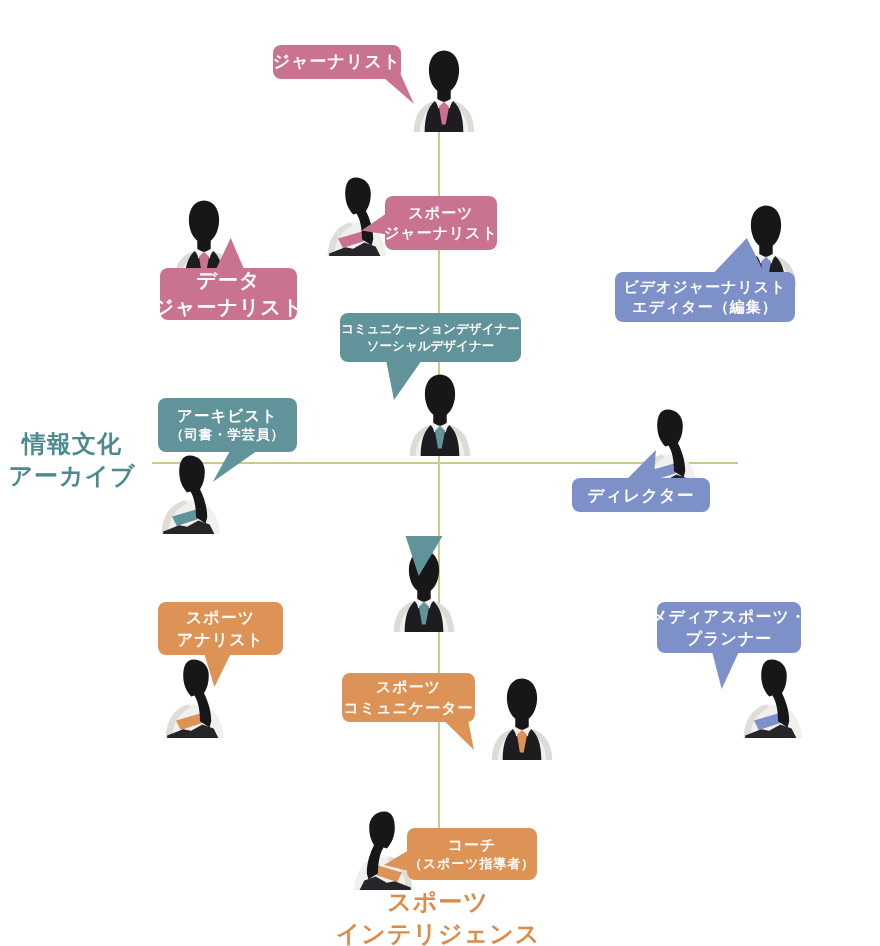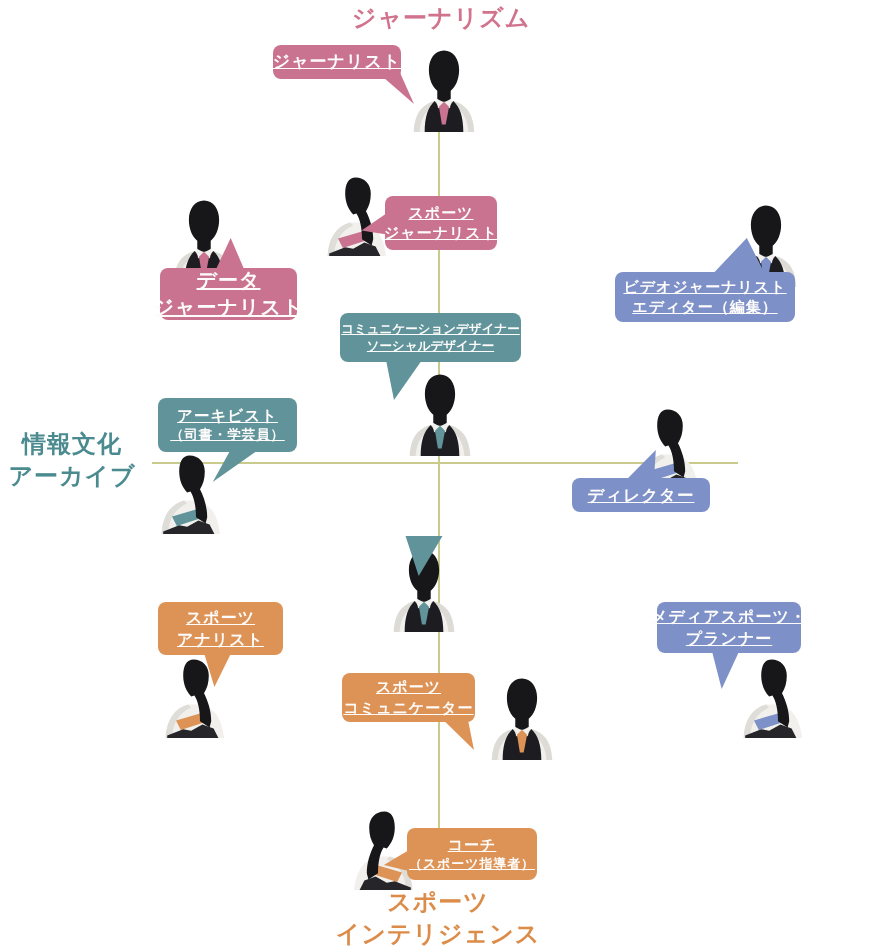--- a/index.html
+++ b/index.html
@@ -15,21 +15,21 @@
   .tail{position:absolute;z-index:3;}
   .tail.pink{background:var(--pink);} .tail.teal{background:var(--teal);}
   .tail.blue{background:var(--blue);} .tail.orange{background:var(--orange);}
   .bubble{
     position:absolute;z-index:4;border-radius:8px;color:#fdfcfb;
     display:flex;flex-direction:column;justify-content:center;align-items:center;
     text-align:center;font-weight:600;letter-spacing:1px;line-height:1.35;
   }
   .bubble.pink{background:var(--pink);} .bubble.teal{background:var(--teal);}
   .bubble.blue{background:var(--blue);} .bubble.orange{background:var(--orange);}
-  .bubble .ln{display:block;white-space:nowrap;text-decoration:underline;}
+  .bubble .ln{display:block;white-space:nowrap;}
   .bubble .ln.small{font-size:0.86em;}
   .axis-label{
     position:absolute;z-index:5;font-weight:700;text-align:center;
     font-size:24px;line-height:1.32;letter-spacing:1px;white-space:nowrap;
   }
   .axis-label.pink-t{color:var(--pink-text);} .axis-label.teal-t{color:var(--teal-text);}
   .axis-label.blue-t{color:var(--blue-text);} .axis-label.orange-t{color:var(--orange-text);}
 </style>
 </head>
 <body>
@@ -54,23 +54,20 @@
       <path fill="#17171a" d="M47,2 C58,2 66,10 66,22 C66,31 64,38 60,44 C65,54 69,66 69,79 L67,87 L55,79 C55,64 52,53 48,47 L44,48 C38,42 34,33 34,22 C34,10 38,2 47,2 Z"></path>
     </symbol>
   </defs>
 </svg>
 
 <div id="stage">
 
   <div class="line" style="left:438px;top:122px;width:2px;height:710px;"></div>
   <div class="line" style="left:152px;top:462px;width:586px;height:2px;"></div>
 
-  <div class="axis-label pink-t" style="left:291px;top:2px;width:300px;">
-    <span class="ln">ジャーナリズム</span>
-  </div>
   <div class="axis-label teal-t" style="left:0px;top:428px;width:128px;margin-left:8px;">
     <span class="ln" style="display:block">情報文化</span>
     <span class="ln" style="display:block">アーカイブ</span>
   </div>
   <div class="axis-label orange-t" style="left:328px;top:886px;width:220px;">
     <span class="ln" style="display:block">スポーツ</span>
     <span class="ln" style="display:block">インテリジェンス</span>
   </div>
 
   <svg class="fig pink" style="left:398px;top:48px;width:92px;height:84px;" viewBox="0 0 100 100">

